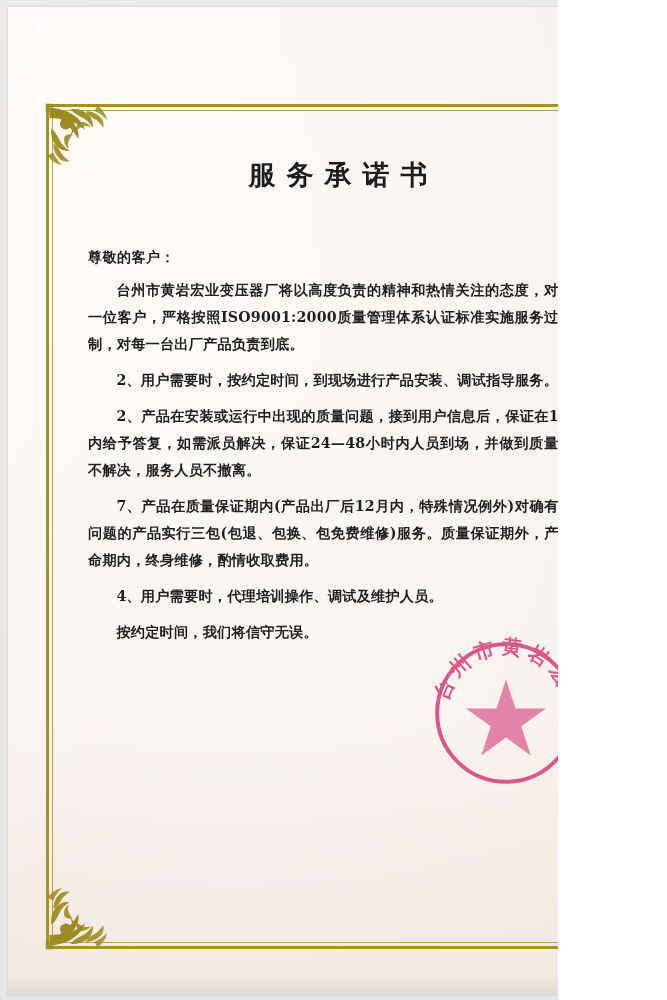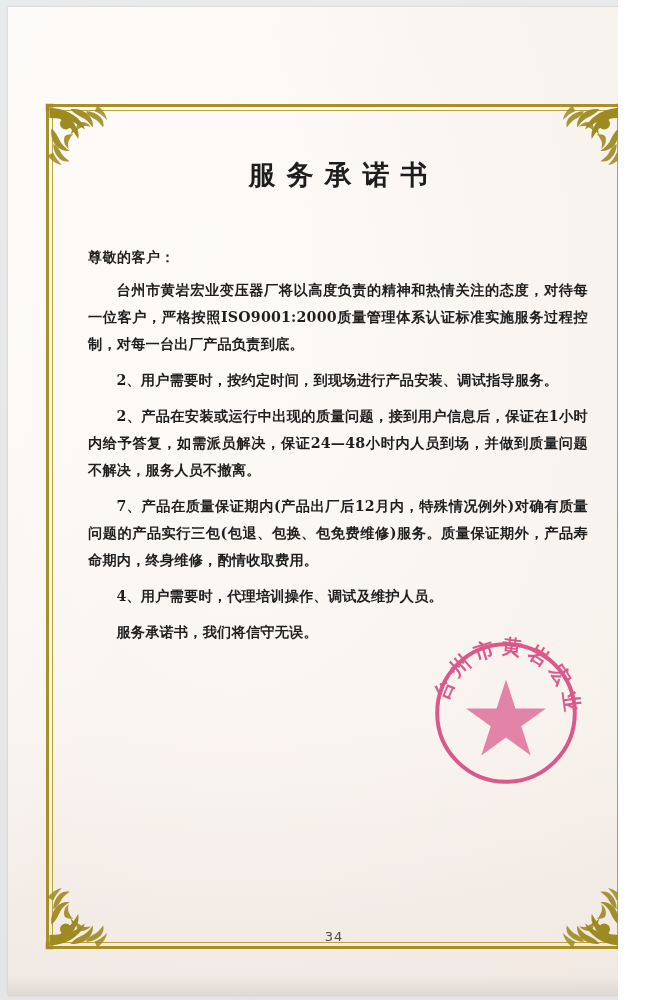--- a/index.html
+++ b/index.html
@@ -11,21 +11,21 @@
   body {
     width: 667px;
     height: 1000px;
     overflow: hidden;
     font-family: "DejaVu Serif", "Liberation Serif", serif;
   }
 
   
   .scan-sheet {
     position: relative;
-    width: 618px;
+    width: 558px;
     height: 1000px;
     background: linear-gradient(180deg, #e9eaec 0%, #e4e5e7 100%);
     overflow: hidden;
   }
 
   
   .page {
     position: absolute;
     left: 8px;
     top: 7px;
@@ -242,34 +242,33 @@
       <p class="salutation">尊敬的客户：</p>
 
       <p class="para">台州市黄岩宏业变压器厂将以高度负责的精神和热情关注的态度，对待每一位客户，严格按照ISO9001:2000质量管理体系认证标准实施服务过程控制，对每一台出厂产品负责到底。</p>
 
 
       <p class="para list-item">2、用户需要时，按约定时间，到现场进行产品安装、调试指导服务。</p>
       <p class="para list-item">2、产品在安装或运行中出现的质量问题，接到用户信息后，保证在1小时内给予答复，如需派员解决，保证24—48小时内人员到场，并做到质量问题不解决，服务人员不撤离。</p>
       <p class="para list-item">7、产品在质量保证期内(产品出厂后12月内，特殊情况例外)对确有质量问题的产品实行三包(包退、包换、包免费维修)服务。质量保证期外，产品寿命期内，终身维修，酌情收取费用。</p>
       <p class="para list-item">4、用户需要时，代理培训操作、调试及维护人员。</p>
 
-      <p class="para">服务承诺书，我们将信守无误。</p>
+      <p class="para">按约定时间，我们将信守无误。</p>
     </div>
 
     <div class="seal">
       <svg viewBox="0 0 200 200" aria-hidden="true">
         <defs>
           <path id="sealArc" d="M 100,100 m -74,0 a 74,74 0 1,1 148,0" fill="none"></path>
         </defs>
         <circle cx="100" cy="100" r="86" fill="none" stroke="#d6447e" stroke-width="5"></circle>
         <text font-size="25" font-weight="bold" fill="#d6447e" font-family="'DejaVu Serif','Liberation Serif',serif" letter-spacing="7">
           <textPath href="#sealArc" startOffset="6%">台州市黄岩宏业变压器厂</textPath>
         </text>
         <path d="M100 58 L111.8 94.3 L150 94.3 L119.1 116.7 L130.9 153 L100 130.6 L69.1 153 L80.9 116.7 L50 94.3 L88.2 94.3 Z" fill="#d6447e" opacity="0.72"></path>
       </svg>
     </div>
 
-    <div class="page-number">34</div>
 
     <div class="edge-shade-right"></div>
     <div class="edge-shade-bottom"></div>
   </div>
 </div>
 
 </body></html>

